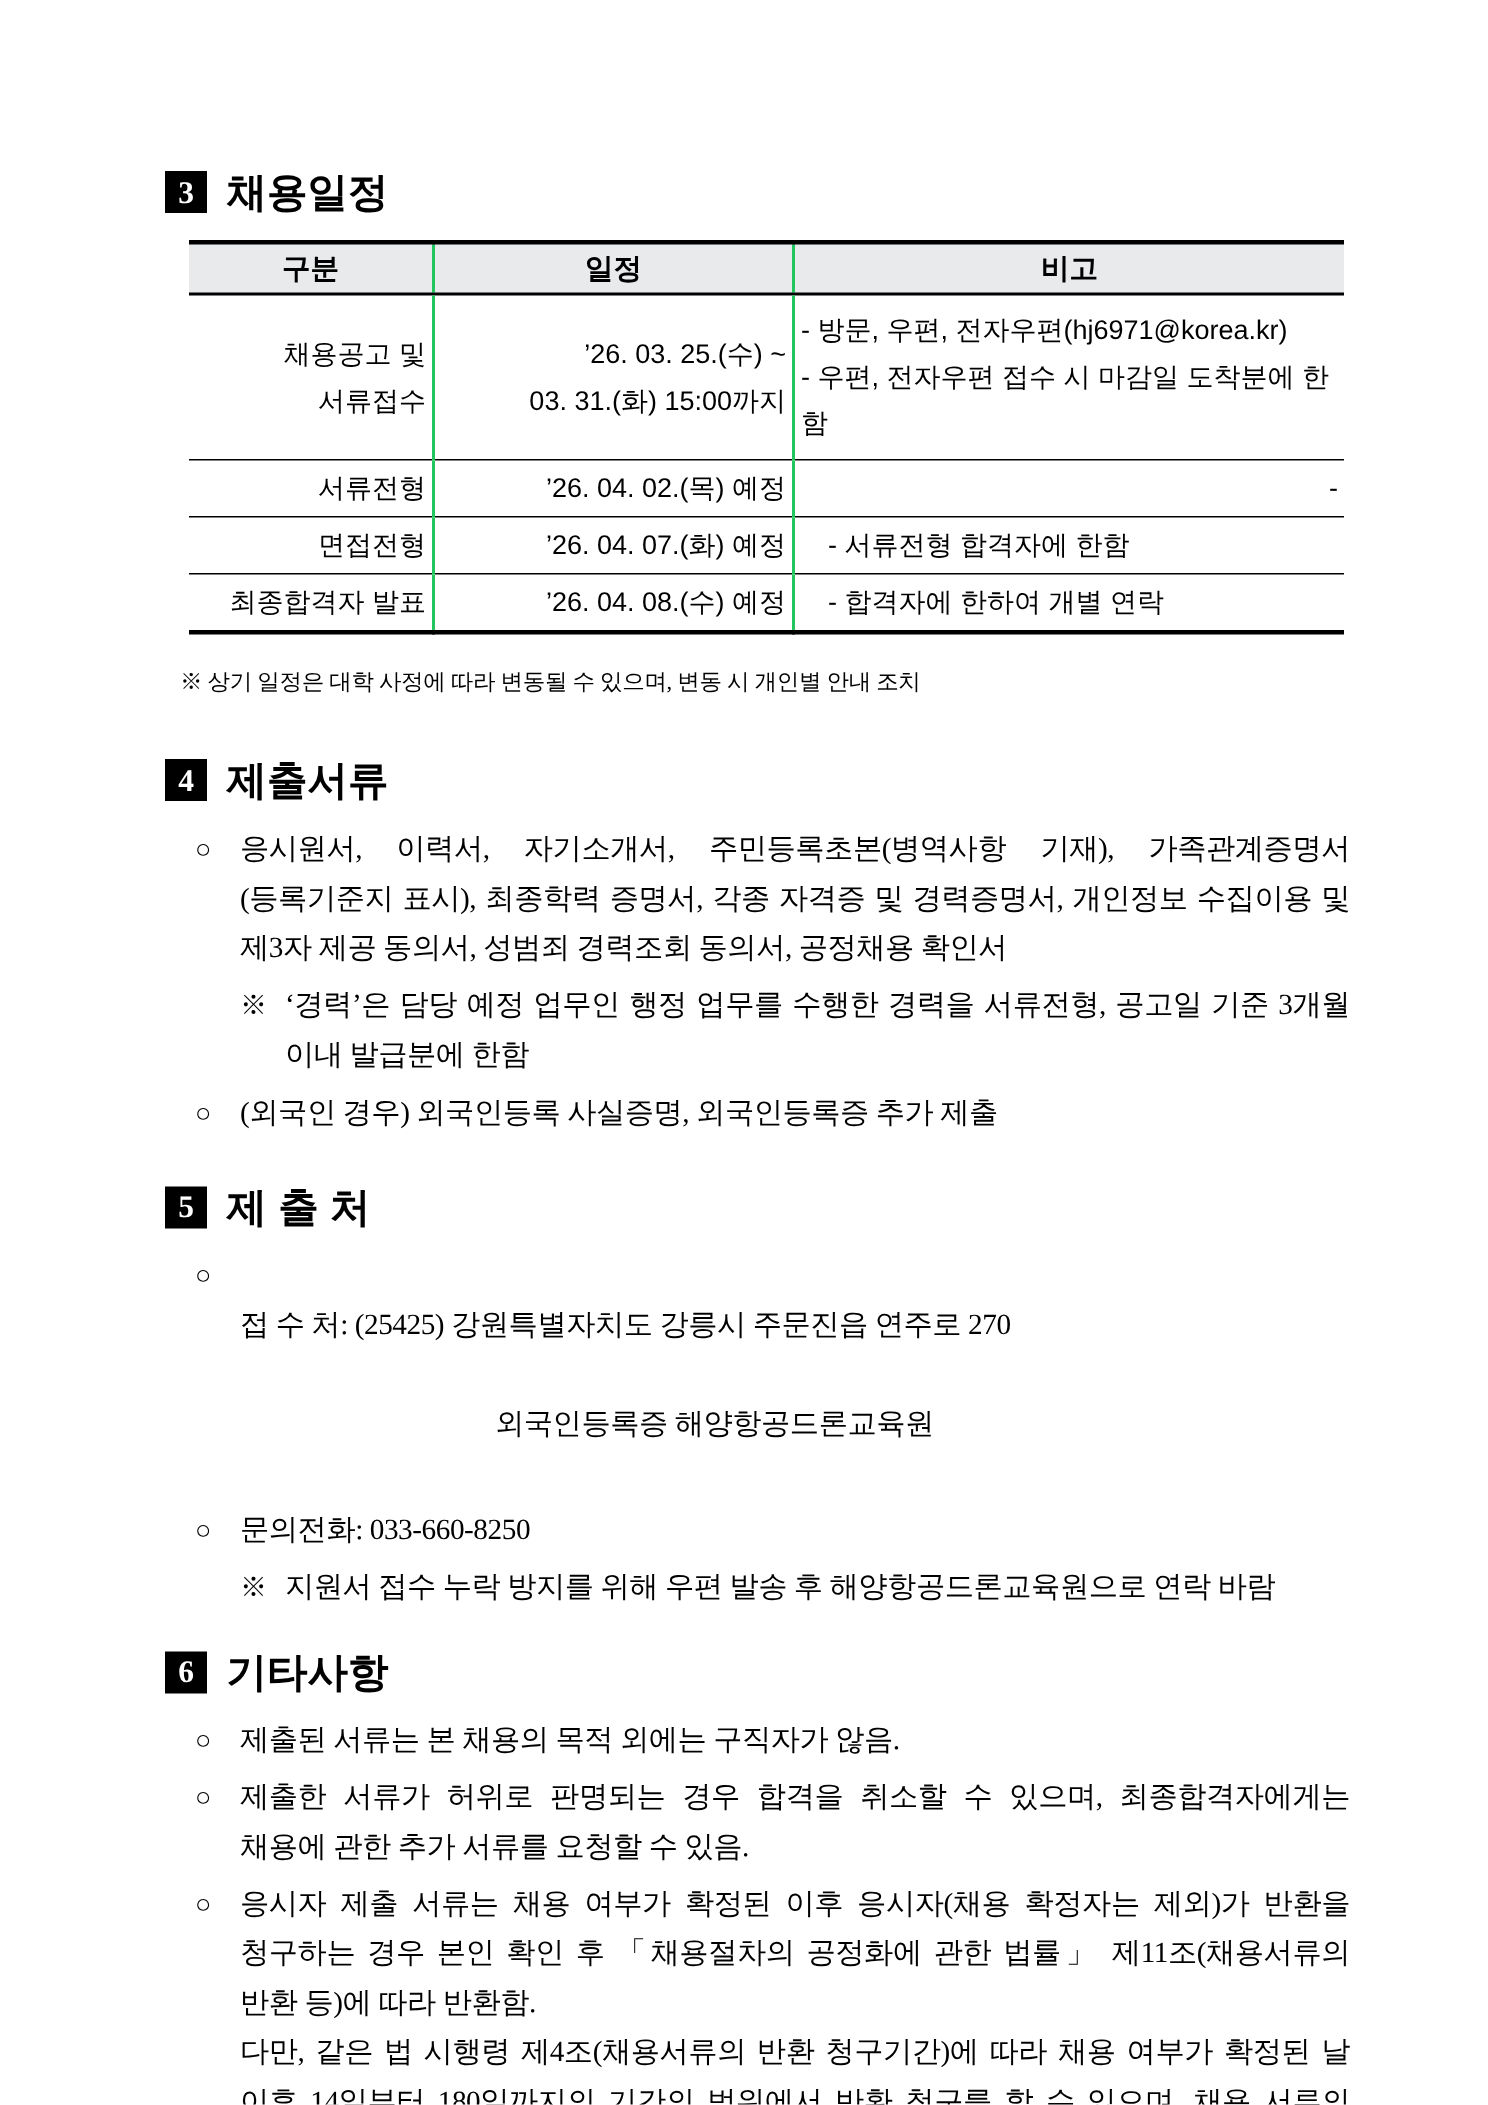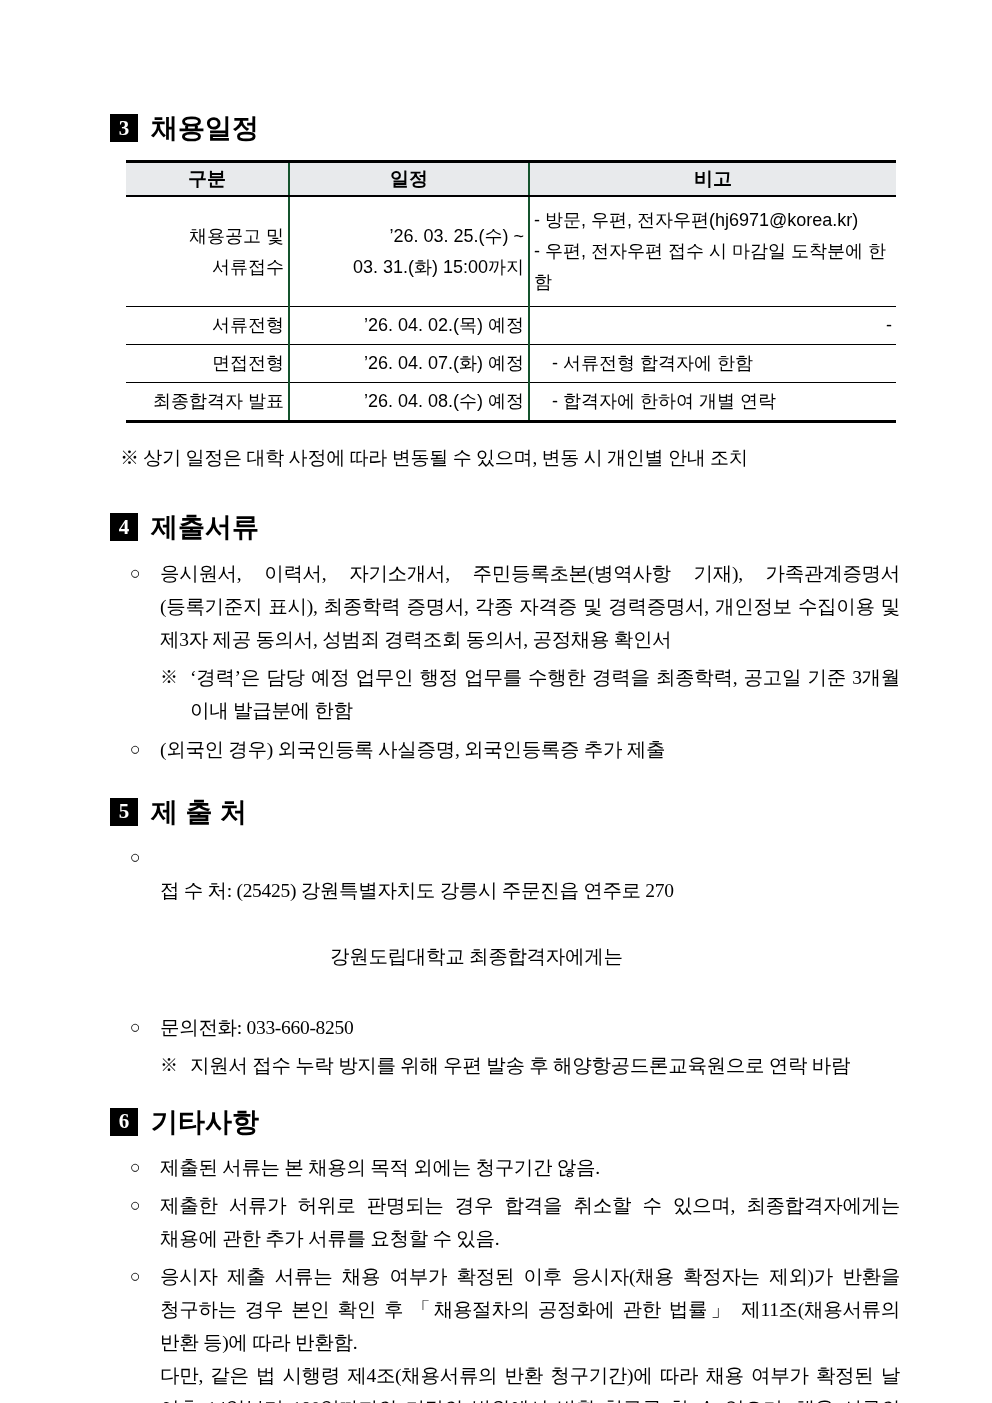--- a/index.html
+++ b/index.html
@@ -39,26 +39,26 @@
   table.sched col.c3{width:367px;}
   table.sched th{
     background:#e8eaec;border-bottom:2px solid #000;
     font-size:19px;font-weight:bold;padding:3px 4px;text-align:center;
   }
   table.sched td{
     border-top:1.5px solid #000;
     padding:3px 4px;text-align:right;vertical-align:middle;
     white-space:pre-wrap;line-height:1.72;
   }
-  table.sched .vline{border-left:2px solid #14532d;}
+  table.sched .vline{border-left:2px solid #22c55e;}
   table.sched tr.first td{padding:8px 4px;}
   table.sched td.left{text-align:left;padding-left:22px;}
   table.sched td.sched-first{text-align:right;padding-left:22px;}
   .tbl-note{
-    margin:22px 0 0 10px;font-size:19px;letter-spacing:-0.2px;
+    margin:22px 0 0 10px;font-size:15px;letter-spacing:-0.2px;
   }
   
   .list{margin-top:13px;}
   .bullet{display:flex;margin-bottom:5px;}
   .bullet .mark{
     flex:0 0 30px;padding-left:20px;box-sizing:content-box;
     font-size:18px;line-height:33px;
   }
   .bullet .btext{
     flex:1;text-align:justify;word-break:keep-all;
@@ -137,40 +137,40 @@
       <span class="num-box">4</span>
       <span>제출서류</span>
     </div>
     <div class="list">
       <div class="bullet">
         <span class="mark">○</span>
         <div class="btext">응시원서, 이력서, 자기소개서, 주민등록초본(병역사항 기재), 가족관계증명서 (등록기준지 표시), 최종학력 증명서, 각종 자격증 및 경력증명서, 개인정보 수집이용 및 제3자 제공 동의서, 성범죄 경력조회 동의서, 공정채용 확인서</div>
       </div>
       <div class="subnote">
         <span class="mark">※</span>
-        <div class="btext">‘경력’은 담당 예정 업무인 행정 업무를 수행한 경력을 최종학력, 공고일 기준 3개월 이내 발급분에 한함</div>
+        <div class="btext">‘경력’은 담당 예정 업무인 행정 업무를 수행한 경력을 서류전형, 공고일 기준 3개월 이내 발급분에 한함</div>
       </div>
       <div class="bullet">
         <span class="mark">○</span>
         <div class="btext">(외국인 경우) 외국인등록 사실증명, 외국인등록증 추가 제출</div>
       </div>
     </div>
   </div>
 
   <div id="sec5">
     <div class="sec-head">
       <span class="num-box">5</span>
       <span>제 출 처</span>
     </div>
     <div class="list">
       <div class="bullet">
         <span class="mark">○</span>
         <div class="btext">
           <div>접 수 처: (25425) 강원특별자치도 강릉시 주문진읍 연주로 270</div>
-          <div class="addr-line2">강원도립대학교 최종합격자에게는</div>
+          <div class="addr-line2">외국인등록증 해양항공드론교육원</div>
         </div>
       </div>
       <div class="bullet">
         <span class="mark">○</span>
         <div class="btext">문의전화: 033-660-8250</div>
       </div>
       <div class="subnote">
         <span class="mark">※</span>
         <div class="btext">지원서 접수 누락 방지를 위해 우편 발송 후 해양항공드론교육원으로 연락 바람</div>
       </div>
@@ -178,21 +178,21 @@
   </div>
 
   <div id="sec6">
     <div class="sec-head">
       <span class="num-box">6</span>
       <span>기타사항</span>
     </div>
     <div class="list">
       <div class="bullet">
         <span class="mark">○</span>
-        <div class="btext">제출된 서류는 본 채용의 목적 외에는 청구기간 않음.</div>
+        <div class="btext">제출된 서류는 본 채용의 목적 외에는 구직자가 않음.</div>
       </div>
       <div class="bullet">
         <span class="mark">○</span>
         <div class="btext">제출한 서류가 허위로 판명되는 경우 합격을 취소할 수 있으며, 최종합격자에게는 채용에 관한 추가 서류를 요청할 수 있음.</div>
       </div>
       <div class="bullet">
         <span class="mark">○</span>
         <div class="btext">응시자 제출 서류는 채용 여부가 확정된 이후 응시자(채용 확정자는 제외)가 반환을 청구하는 경우 본인 확인 후 「채용절차의 공정화에 관한 법률」 제11조(채용서류의 반환 등)에 따라 반환함.
 다만, 같은 법 시행령 제4조(채용서류의 반환 청구기간)에 따라 채용 여부가 확정된 날 이후 14일부터 180일까지의 기간의 범위에서 반환 청구를 할 수 있으며, 채용 서류의 반환에 소요되는 비용은 구직자가 부담하며, 청구 기간이 지난 채용 서류는 개인정보 보호법에 따라 파기됨.</div>
       </div>

